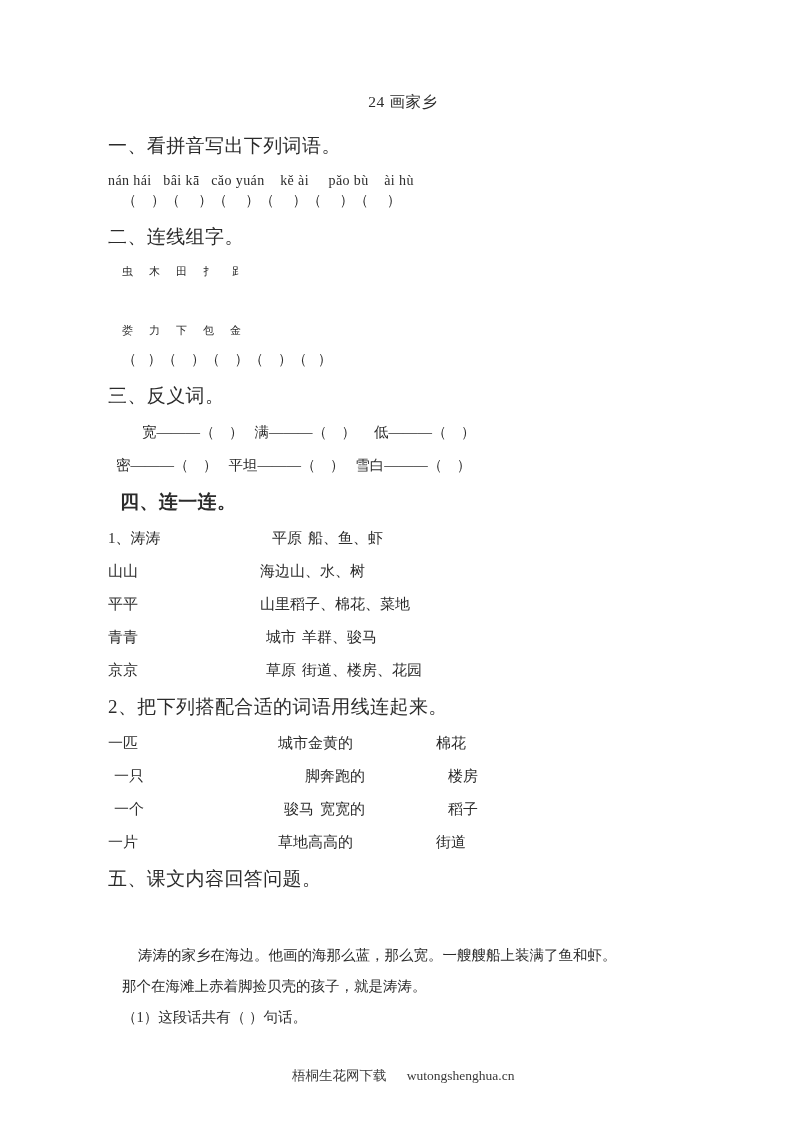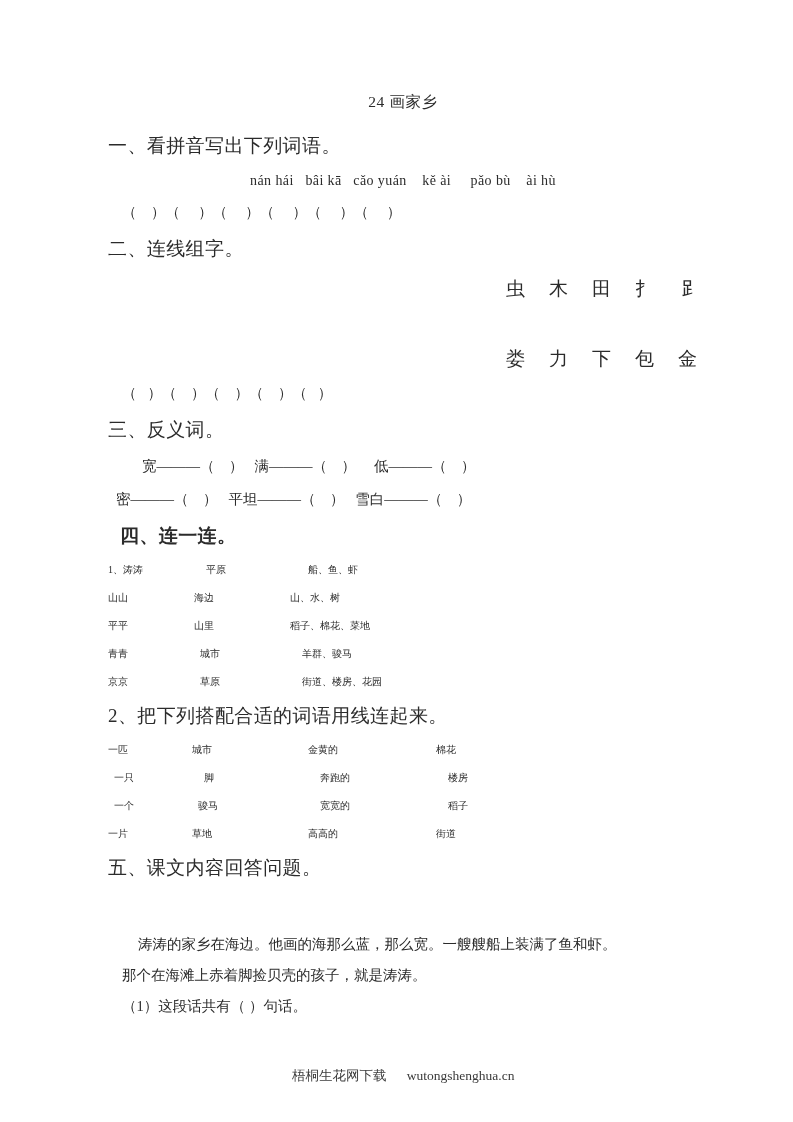--- a/index.html
+++ b/index.html
@@ -41,70 +41,68 @@
   
   .sec-head {
     font-size: 19px;
     margin: 0 0 14px 0;
     letter-spacing: 0.4px;
   }
   .sec-head.ind { padding-left: 12px; font-weight: bold; }
 
   .line {
     font-size: 14.5px;
-    margin: 0 0 14px 0;
+    margin: 0 0 2px 0;
     letter-spacing: 0.4px;
     white-space: pre;
-    text-align: center;
   }
 
   .pinyin {
     font-family: "Liberation Serif", "DejaVu Serif", serif;
     font-size: 14px;
     white-space: pre;
   }
 
   .paren-row {
     font-size: 14.5px;
     white-space: pre;
     padding-left: 14px;
     margin: 0 0 14px 0;
   }
 
   
   .char-row {
-    font-size: 19px;
+    font-size: 11px;
     white-space: pre;
     padding-left: 14px;
     margin: 0;
     letter-spacing: 1px;
-    text-align: right;
   }
   .gap-blank { height: 44px; }
 
   
   .anto-row {
     font-size: 14.5px;
     white-space: pre;
     margin: 0 0 14px 8px;
   }
   .anto-row.ind { padding-left: 26px; }
 
   
   .match {
-    font-size: 10px;
+    font-size: 15px;
     margin: 0;
   }
   .match .mrow {
     display: flex;
     margin-bottom: 14px;
     white-space: pre;
   }
   .match .c1 { width: 86px; }
-  .match .c2 { width: 96px; }
+  .match .c2 { width: 96px; text-align: right; }
   .match .c3 { width: 120px; }
   .match .c4 { width: 110px; }
 
   .match2 .mrow .c1 { width: 84px; }
   .match2 .mrow .c2 { width: 116px; }
   .match2 .mrow .c3 { width: 116px; }
   .match2 .mrow .c4 { width: 110px; }
 
   .m-pad1 { padding-left: 12px; }
   .m-pad2 { padding-left: 6px; }

